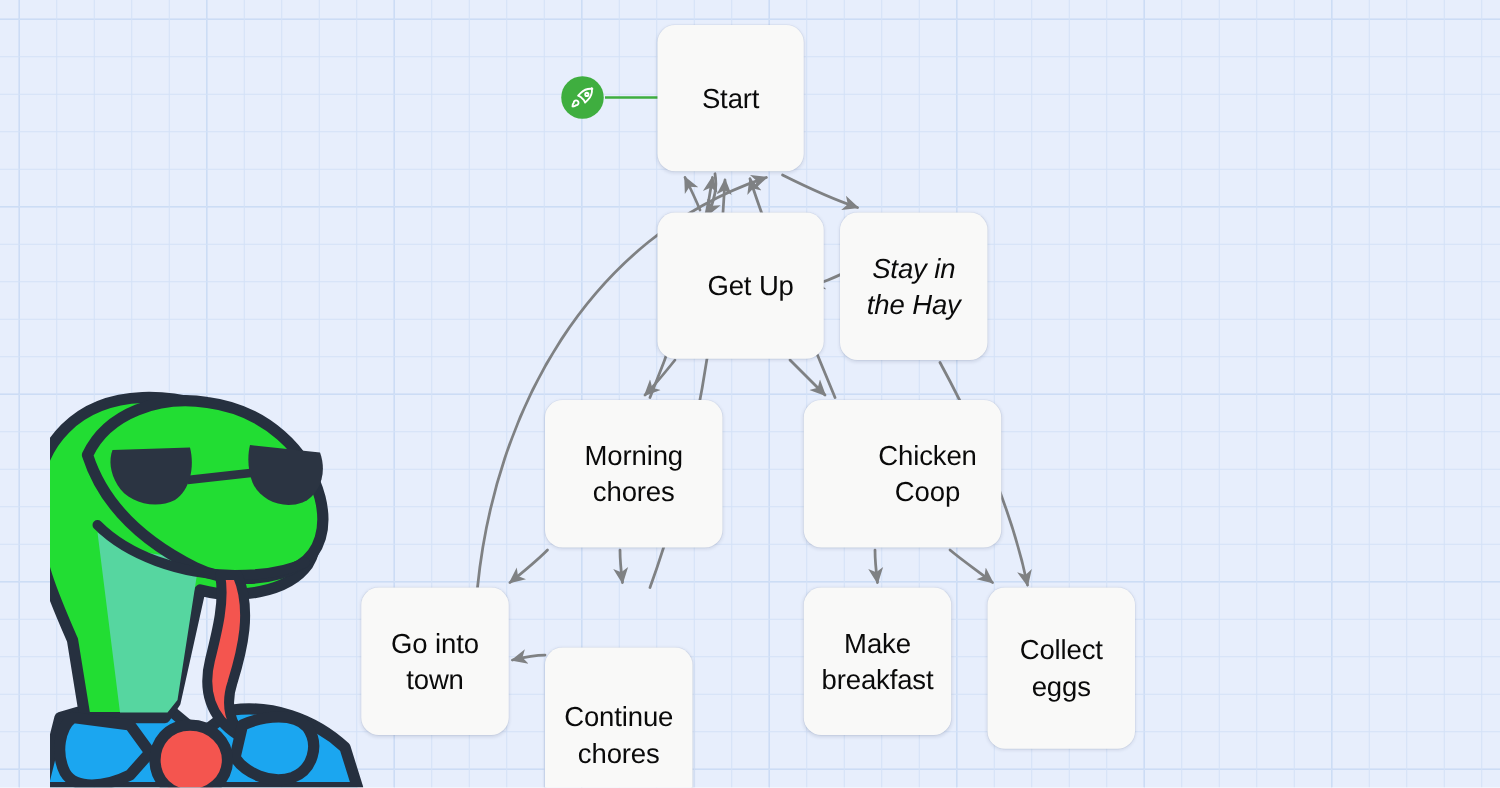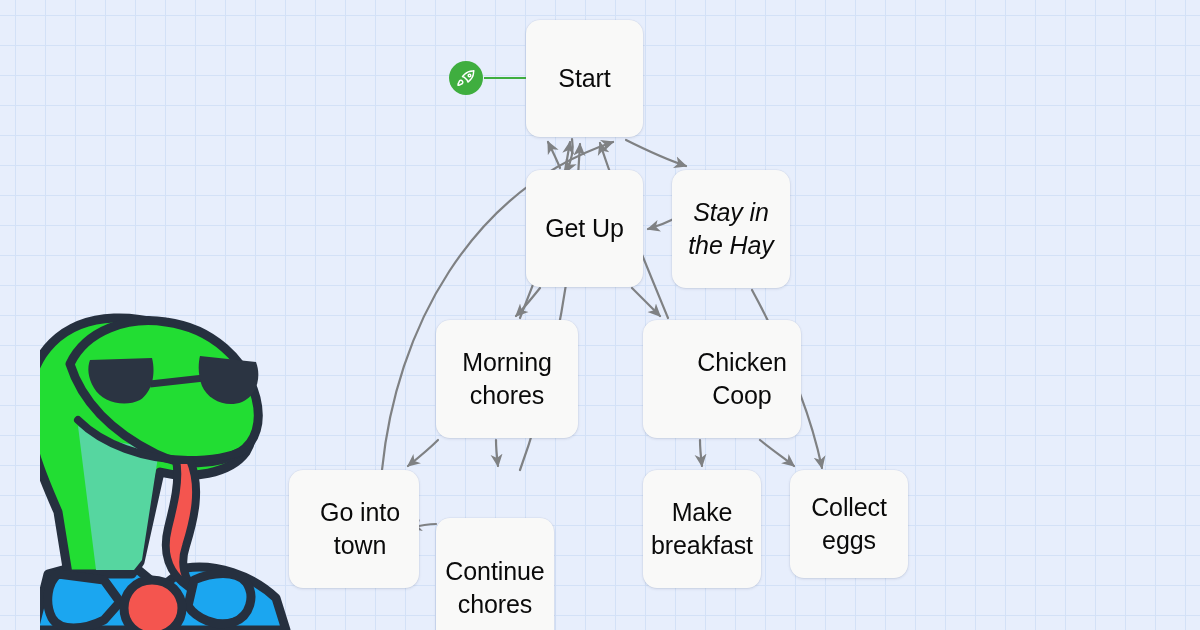--- a/index.html
+++ b/index.html
@@ -38,21 +38,21 @@
   .node {
     position: absolute;
     background: #f9f9f8;
     border-radius: 14px;
     box-shadow: 0 1px 3px rgba(20,40,80,0.13), 0 0 0 0.5px rgba(120,140,170,0.12);
     display: flex;
     align-items: center;
     justify-content: center;
     text-align: center;
     color: #0a0a0a;
-    font-size: 25px;
+    font-size: 22px;
     line-height: 1.32;
     letter-spacing: -0.1px;
     z-index: 5;
   }
 
   .node-label { display: block; padding: 0 8px; }
 
   
   .start-marker {
     position: absolute;
@@ -118,42 +118,42 @@
       <path d="M5.5 18.5c-1.2 1.2-3.2 1.1-3.2 1.1s-.1-2 1.1-3.2a2.2 2.2 0 1 1 2.1 2.1z"></path>
       <path d="M20.5 3.5c-4.3-.5-8 1.1-10.6 3.7L7.4 9.7l2.3 1.1 3 3 1.1 2.3 2.5-2.5c2.6-2.6 4.2-6.3 3.7-10.6z"></path>
       <circle cx="15.4" cy="8.6" r="1.5"></circle>
     </svg>
   </div>
 
   <div id="nodes">
       <div class="node" style="left: 526px; top: 20px; width: 117px; height: 117px;">
         <span class="node-label">Start</span>
       </div>
-      <div class="node" style="left: 526px; top: 170px; width: 117px; height: 117px;">
+      <div class="node" style="left: 526px; top: 170px; width: 117px; height: 117px; padding-left: 16px;">
         <span class="node-label">Get Up</span>
       </div>
       <div class="node" style="left: 672px; top: 170px; width: 118px; height: 118px; font-style: italic;">
         <span class="node-label">Stay in<br>the Hay</span>
       </div>
       <div class="node" style="left: 436px; top: 320px; width: 142px; height: 118px;">
         <span class="node-label">Morning<br>chores</span>
       </div>
       <div class="node" style="left: 643px; top: 320px; width: 118px; height: 118px; padding-left: 40px;">
         <span class="node-label">Chicken<br>Coop</span>
       </div>
-      <div class="node" style="left: 289px; top: 470px; width: 118px; height: 118px; padding-left: 12px;">
+      <div class="node" style="left: 289px; top: 470px; width: 118px; height: 118px;">
         <span class="node-label">Go into<br>town</span>
       </div>
       <div class="node" style="left: 436px; top: 470px; width: 118px; height: 140px; margin-top: 48px;">
         <span class="node-label">Continue<br>chores</span>
       </div>
       <div class="node" style="left: 643px; top: 470px; width: 118px; height: 118px;">
         <span class="node-label">Make<br>breakfast</span>
       </div>
-      <div class="node" style="left: 790px; top: 470px; width: 118px; height: 108px;">
+      <div class="node" style="left: 790px; top: 470px; width: 118px; height: 129px;">
         <span class="node-label">Collect<br>eggs</span>
       </div>
     </div>
 
   <svg id="mascot" viewBox="0 0 280 318">
 
     <path d="M 8 262 C 40 252 70 250 96 256 L 120 276 L 146 256 C 176 252 210 262 236 286 L 246 318 L -6 318 Z" fill="#1ba6f0" stroke="#26303f" stroke-width="9" stroke-linejoin="round"></path>
 
     <path d="M -12 96 C -12 40 24 8 74 6 C 132 4 186 38 206 86 C 214 104 216 124 206 140
              C 190 162 150 168 120 160 L 100 250 L 92 262 L 28 262 L 18 200 C 4 168 -12 132 -12 96 Z" fill="#22dd33" stroke="#26303f" stroke-width="9" stroke-linejoin="round"></path>

